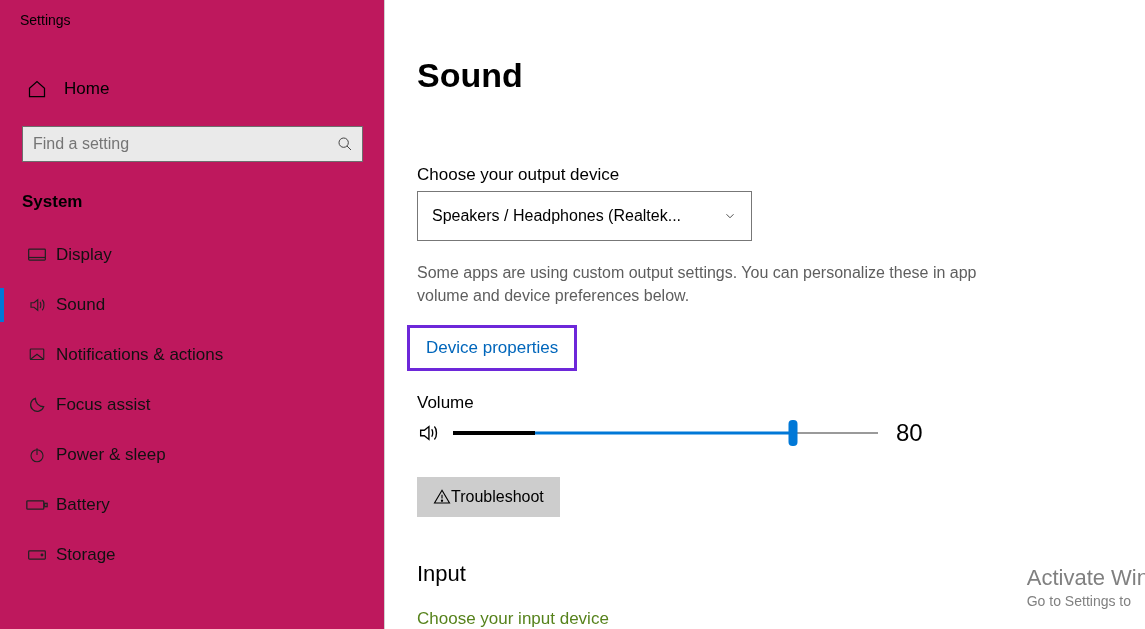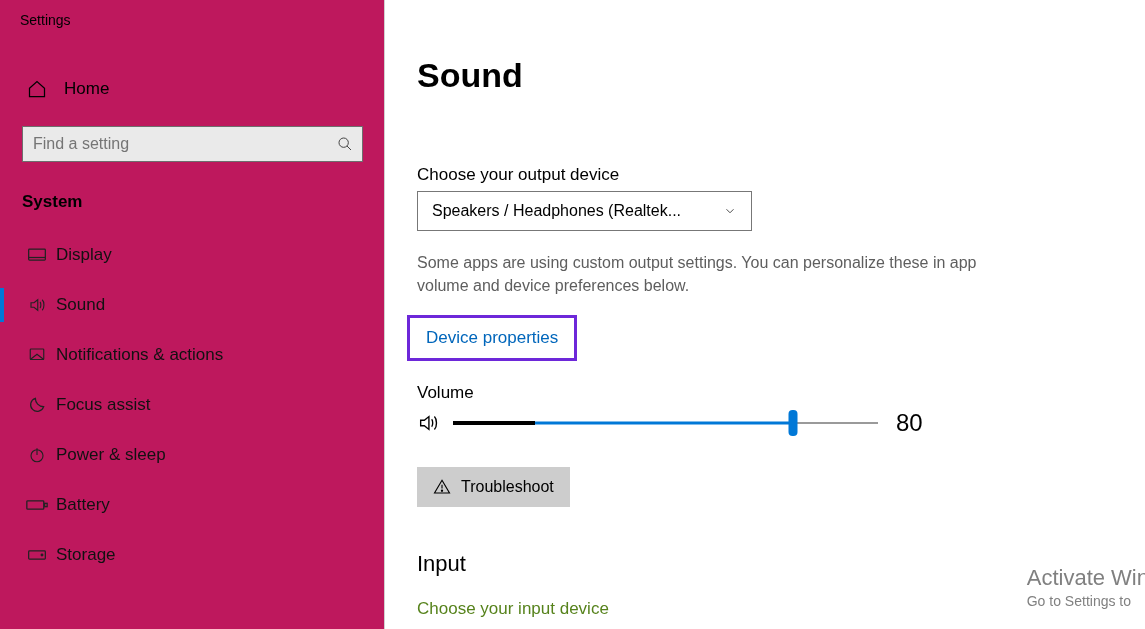--- a/index.html
+++ b/index.html
@@ -14,34 +14,34 @@
   .search-input { width:100%; height:36px; border:1px solid #6e6e6e; background:#eaeaea; padding:0 36px 0 10px; font-size:16px; color:#444; outline:none; }
   .search-icon { position:absolute; right:10px; top:50%; transform:translateY(-50%); color:#444; }
   .section-label { font-size:17px; font-weight:600; color:#000; padding:6px 0 18px 22px; }
   .nav-list { list-style:none; }
   .nav-item { display:flex; align-items:center; gap:8px; padding:14px 0 14px 26px; font-size:17px; color:#111; cursor:pointer; position:relative; }
   .nav-item.active::before { content:""; position:absolute; left:0; top:8px; bottom:8px; width:4px; background:#0078d7; }
   .icon-slot { width:22px; height:22px; display:flex; align-items:center; justify-content:center; color:#222; }
   .main { flex:1; padding:56px 0 0 32px; background:#fff; position:relative; overflow:hidden; }
   .page-title { font-size:34px; font-weight:600; color:#000; margin-bottom:70px; }
   .field-label { font-size:17px; color:#000; margin-bottom:6px; }
-  .select-box { width:335px; height:40px; border:1px solid #777; display:flex; align-items:center; justify-content:space-between; padding:0 14px; margin-bottom:20px; cursor:pointer; }
+  .select-box { width:335px; height:50px; border:1px solid #777; display:flex; align-items:center; justify-content:space-between; padding:0 14px; margin-bottom:20px; cursor:pointer; }
   .select-box .sel-text { font-size:16px; color:#000; white-space:nowrap; overflow:hidden; text-overflow:ellipsis; }
   .chev { color:#333; }
   .hint { font-size:16px; color:#5e5e5e; max-width:560px; line-height:1.45; margin-bottom:18px; }
   .link { display:inline-block; font-size:17px; color:#0066bb; cursor:pointer; padding:6px 8px; }
   .link-highlight { border:3px solid #6d28d9; padding:4px 8px; display:inline-block; margin-bottom:22px; margin-left:-10px; }
   .volume-row { display:flex; align-items:center; gap:14px; margin-bottom:30px; }
   .slider-wrap { position:relative; width:425px; height:22px; }
   .track { position:absolute; top:50%; left:0; right:0; height:2px; background:#9a9a9a; transform:translateY(-50%); }
   .fill-dark { position:absolute; top:50%; left:0; width:82px; height:4px; background:#000; transform:translateY(-50%); }
   .fill-blue { position:absolute; top:50%; left:82px; width:258px; height:3px; background:#0078d7; transform:translateY(-50%); }
   .thumb { position:absolute; top:50%; left:340px; width:9px; height:26px; background:#0078d7; border-radius:4px; transform:translate(-50%,-50%); }
   .vol-value { font-size:24px; color:#000; font-weight:400; margin-left:4px; }
-  .trouble-btn { display:inline-flex; align-items:center; gap:10px; background:#cdcdcd; border:none; height:40px; padding:0 16px; font-size:16px; color:#000; cursor:pointer; margin-bottom:44px; }
+  .trouble-btn { display:inline-flex; align-items:center; background:#cdcdcd; border:none; height:40px; padding:0 16px; font-size:16px; color:#000; cursor:pointer; margin-bottom:44px; }
   .subhead { font-size:22px; font-weight:400; color:#000; margin-bottom:22px; }
   .cutoff { font-size:17px; color:#4d7c0f; opacity:0.95; }
   .watermark { position:absolute; right:-4px; bottom:20px; text-align:left; color:#888; }
   .watermark .l1 { font-size:22px; font-weight:400; color:#808080; }
   .watermark .l2 { font-size:14px; color:#808080; margin-top:2px; }
   svg { display:block; }
 </style>
 </head>
 <body>
 

